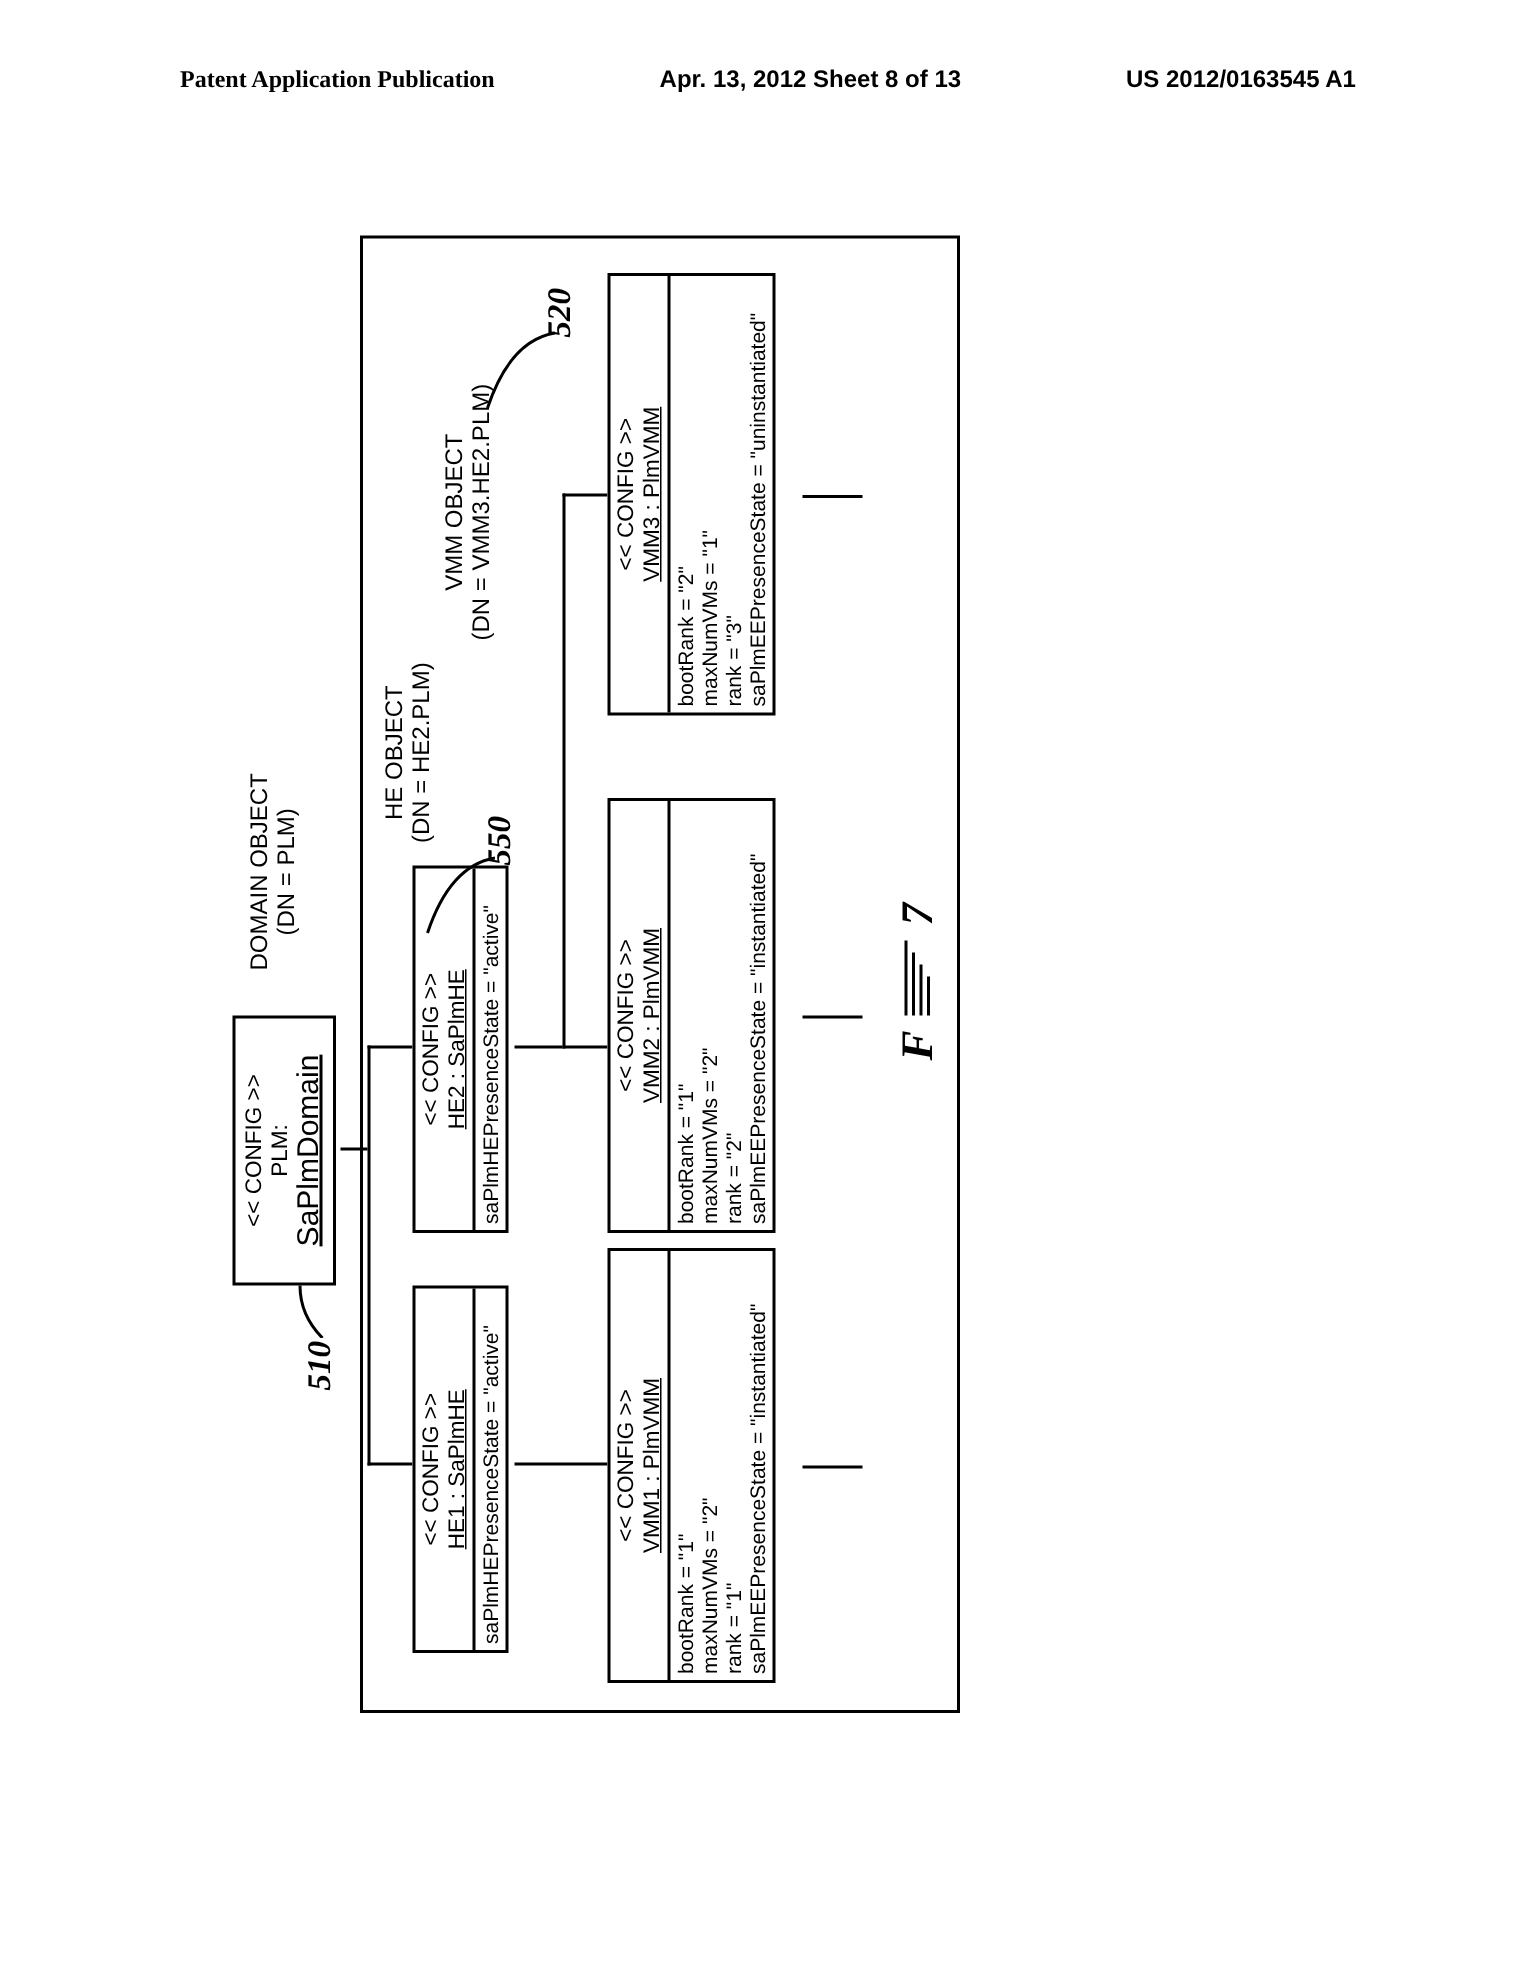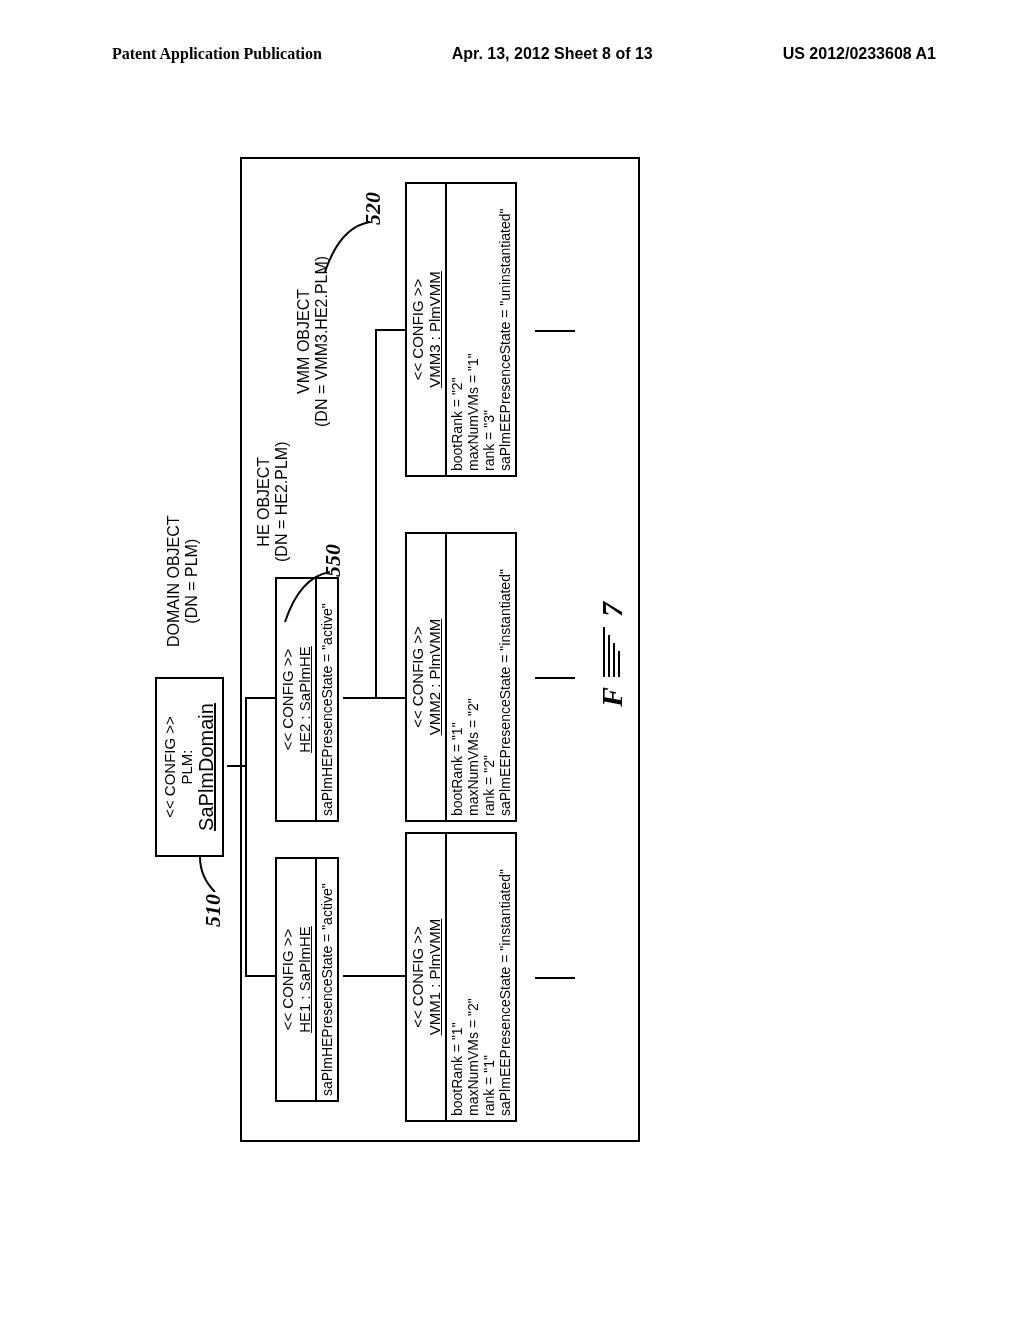--- a/index.html
+++ b/index.html
@@ -14,24 +14,23 @@
     font-family: Arial, sans-serif;
     position: relative;
   }
   .header {
     position: absolute;
     top: 45px;
     left: 0;
     right: 0;
     display: flex;
     justify-content: space-between;
-    padding: 0 88px;
+    padding: 0 120px;
     font-size: 16px;
     font-weight: bold;
-    margin-left: 24px;
   }
   .header .left {
     font-family: "Times New Roman", serif;
   }
   .diagram-container {
     position: absolute;
     top: 150px;
     left: 130px;
     width: 770px;
     height: 1000px;
@@ -105,21 +104,21 @@
   .arrow-curve {
     position: absolute;
   }
 </style>
 </head>
 <body>
 
 <div class="header">
   <div class="left">Patent Application Publication</div>
   <div>Apr. 13, 2012  Sheet 8 of 13</div>
-  <div>US 2012/0233608 A1</div>
+  <div>US 2012/0163545 A1</div>
 </div>
 
 <div class="diagram-container">
   <div class="diagram-inner">
 
     <div class="box" style="left:320px; top:0; width:180px;">
       <div>&lt;&lt; CONFIG &gt;&gt;</div>
       <div>PLM:</div>
       <div style="font-size:20px;" class="underline">SaPlmDomain</div>
     </div>

